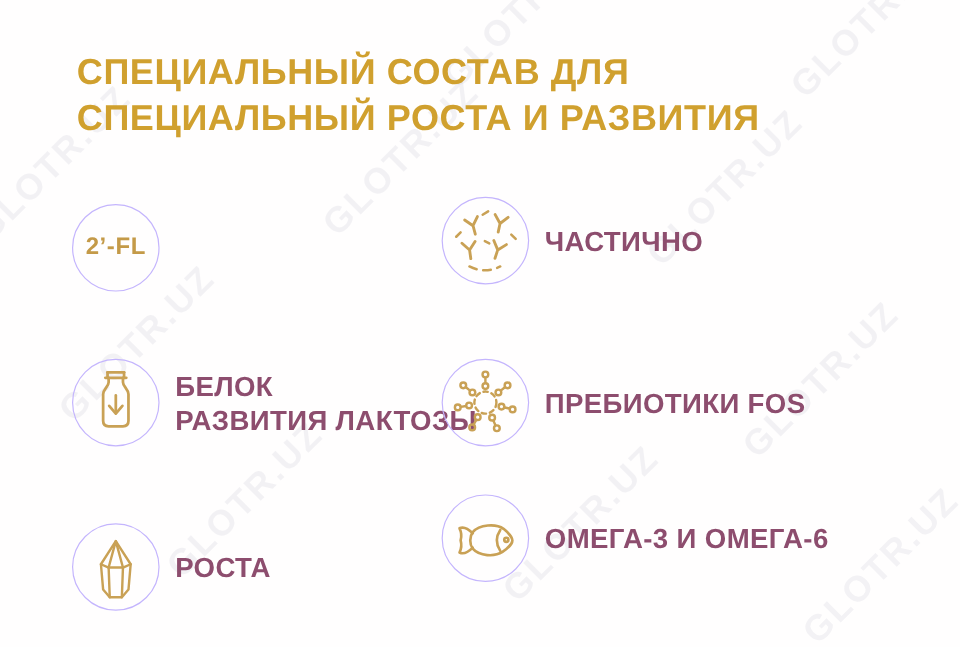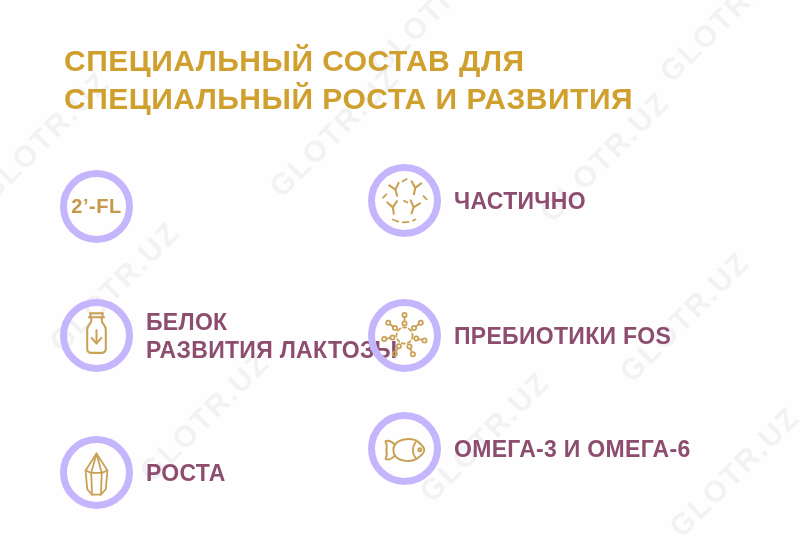--- a/index.html
+++ b/index.html
@@ -46,21 +46,21 @@
   .i1{left:60px;top:170px}
   .i2{left:368px;top:164px}
   .i3{left:60px;top:299px}
   .i4{left:368px;top:299px}
   .i5{left:60px;top:436px}
   .i6{left:368px;top:412px}
 
   .circle{
     flex:0 0 auto;
     width:73px;height:73px;box-sizing:border-box;
-    border:7px solid #c4b5fd;border-radius:50%;
+    border:1px solid #c4b5fd;border-radius:50%;
     display:flex;align-items:center;justify-content:center;
   }
   .badge{
     font-weight:bold;font-size:20px;letter-spacing:0.5px;
     color:#c49a48;
   }
   .circle svg{display:block;}
   .ic{stroke:#c9a155;fill:none;stroke-linecap:round;stroke-linejoin:round;}
 
   .label{

